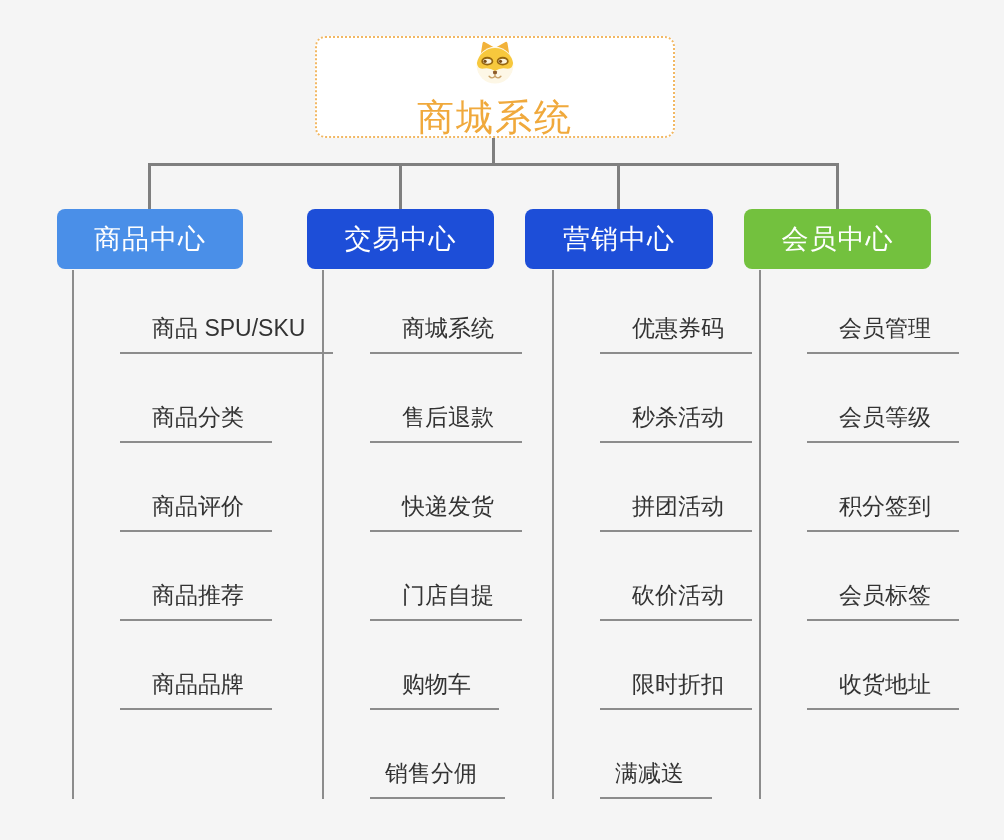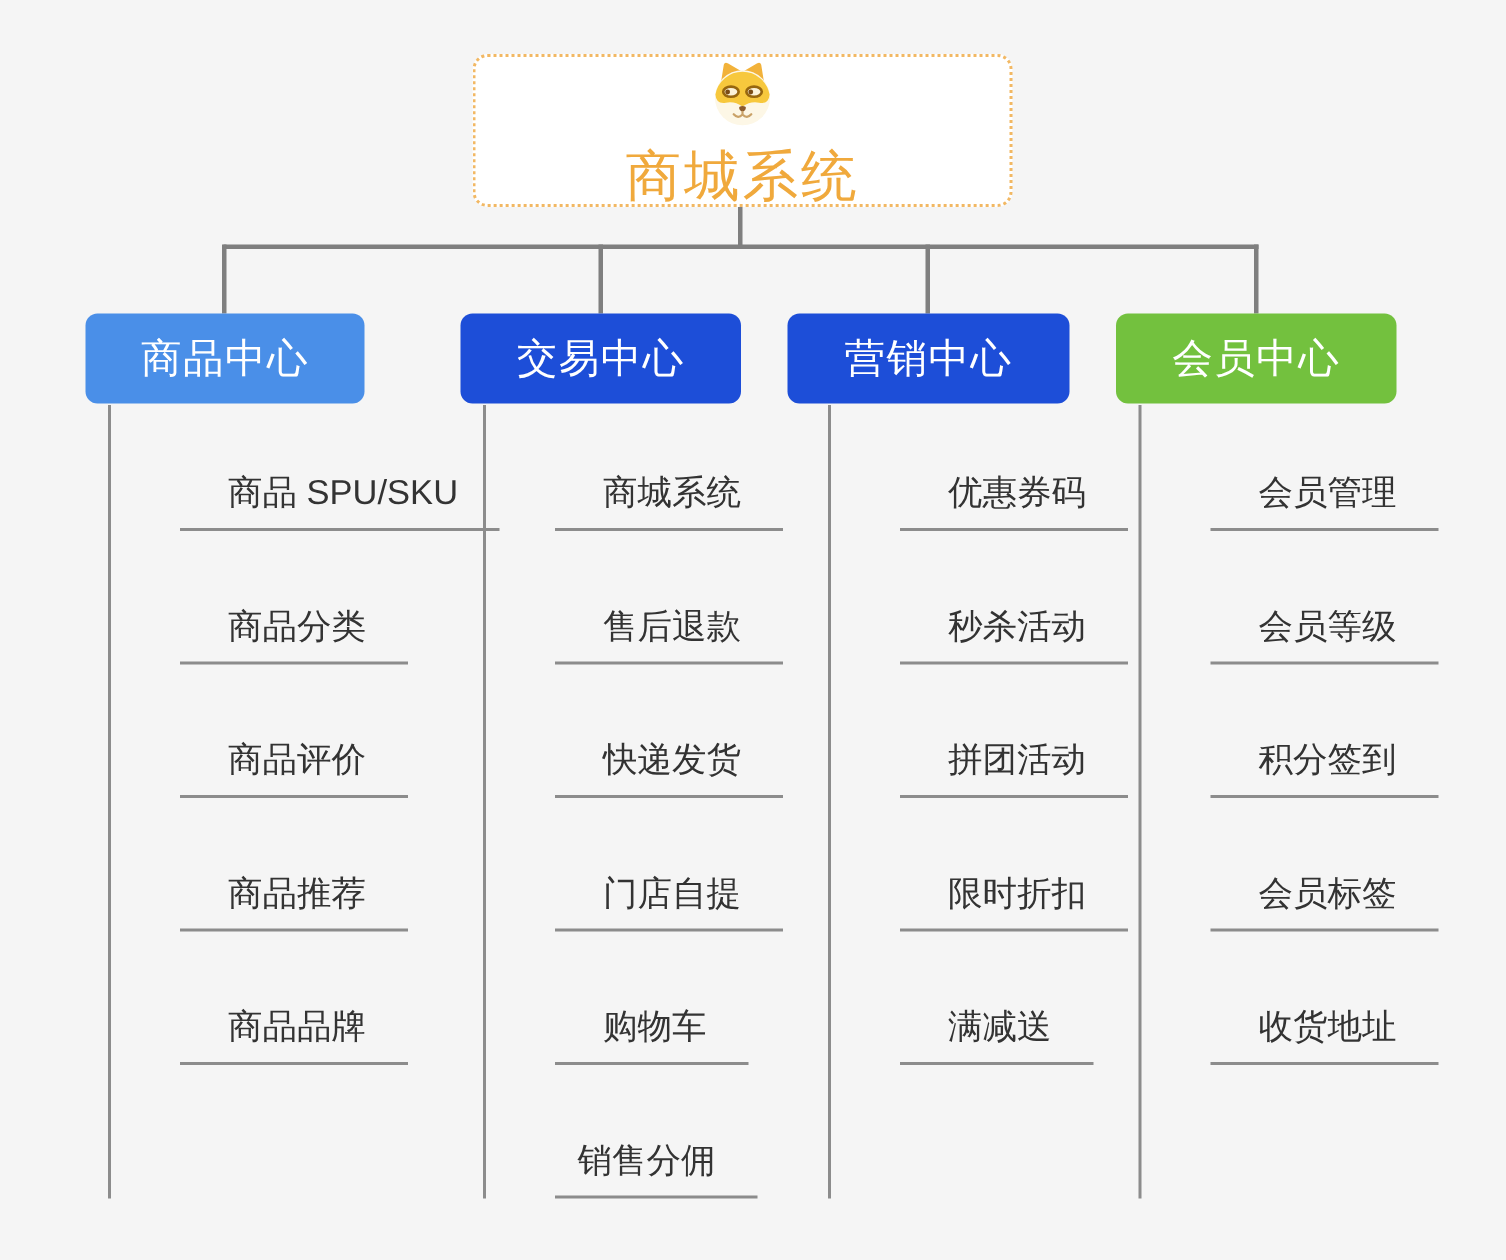--- a/index.html
+++ b/index.html
@@ -103,20 +103,21 @@
     <div class="leaf">快递发货</div>
     <div class="leaf">门店自提</div>
     <div class="leaf">购物车</div>
     <div class="leaf">销售分佣</div>
   </div>
 
   <div class="branch-col col-pos-3">
     <div class="leaf">优惠券码</div>
     <div class="leaf">秒杀活动</div>
     <div class="leaf">拼团活动</div>
+    <div class="leaf">砍价活动</div>
     <div class="leaf">限时折扣</div>
     <div class="leaf">满减送</div>
   </div>
 
   <div class="branch-col col-pos-4">
     <div class="leaf">会员管理</div>
     <div class="leaf">会员等级</div>
     <div class="leaf">积分签到</div>
     <div class="leaf">会员标签</div>
     <div class="leaf">收货地址</div>

